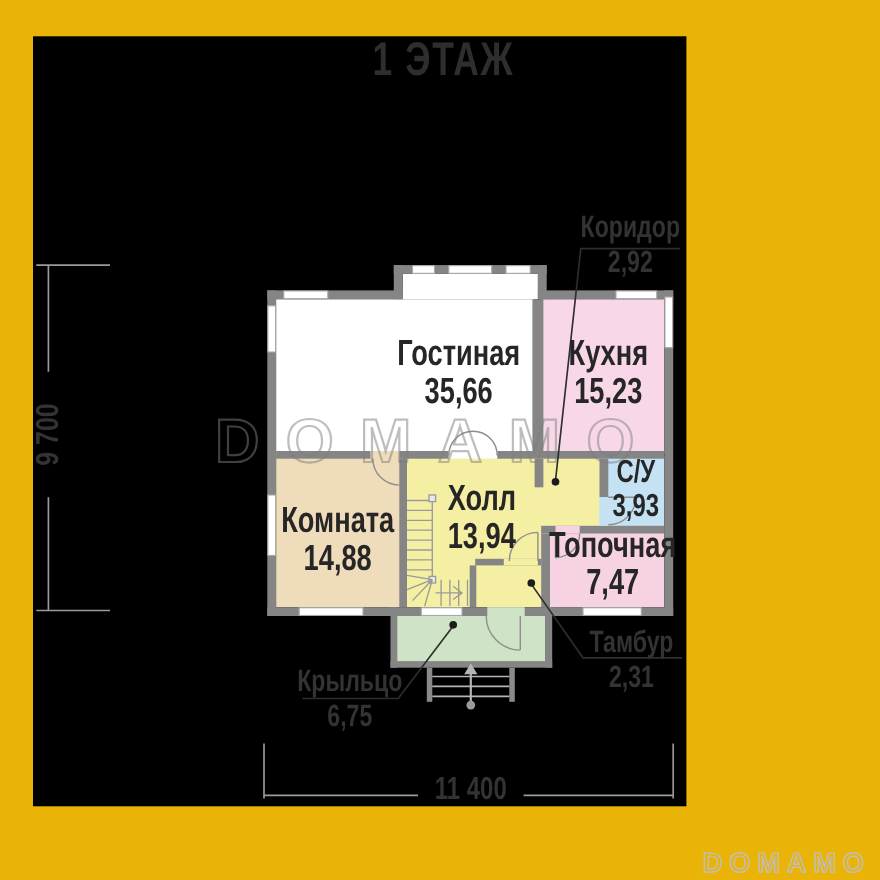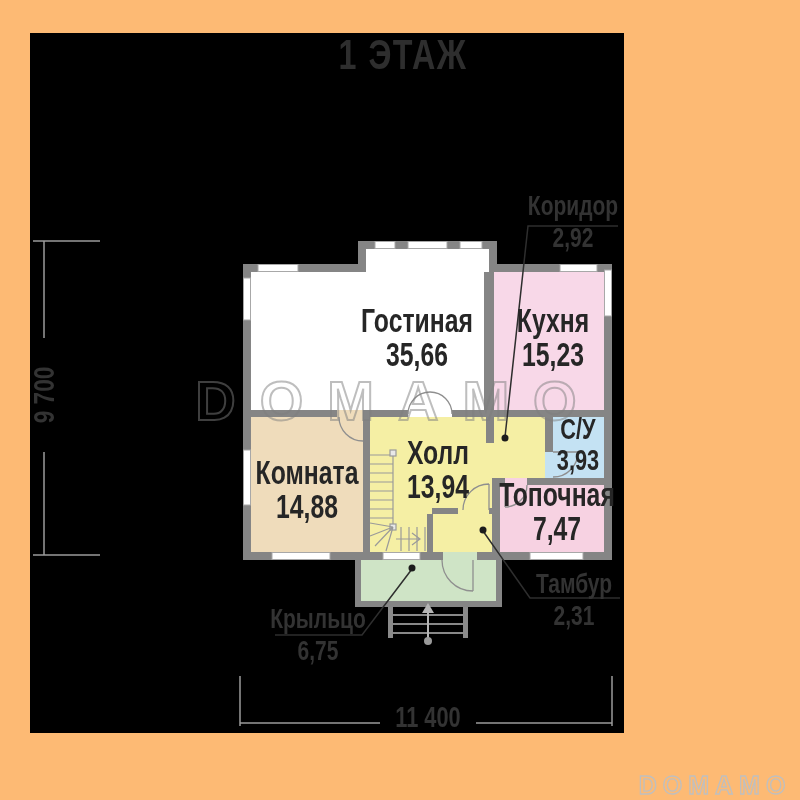--- a/index.html
+++ b/index.html
@@ -1,17 +1,17 @@
 <!DOCTYPE html>
 <html><head>
 <meta charset="utf-8">
 <style>
   html,body { margin:0; padding:0; }
   .page {
-    position:relative; width:800px; height:800px; background:#fdba74;
+    position:relative; width:800px; height:800px; background:#eab308;
     overflow:hidden; font-family:"Liberation Sans","DejaVu Sans",sans-serif;
   }
   .canvas { position:absolute; left:30px; top:33px; width:594px; height:700px; background:#000000; }
   svg.plan { position:absolute; left:0; top:0; }
   .lbl { position:absolute; white-space:nowrap; text-align:center; font-weight:700;
          transform:translateX(-50%) scaleX(0.75); transform-origin:center top; }
   .room-lbl  { color:#262626; font-size:33px; line-height:34px; }
   .room-lbl.small { font-size:29px; line-height:31px; }
   .callout-lbl { color:#333333; font-size:28px; line-height:32px; }
   .dim-lbl { color:#333333; font-size:29px; line-height:30px; }

